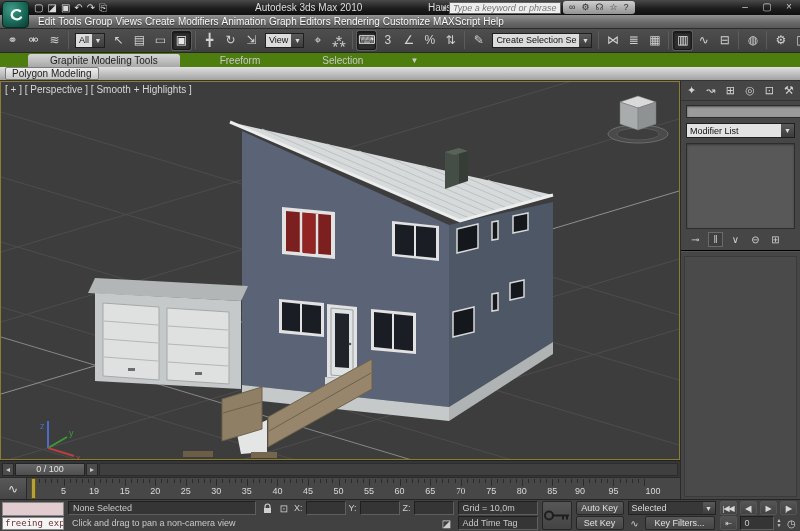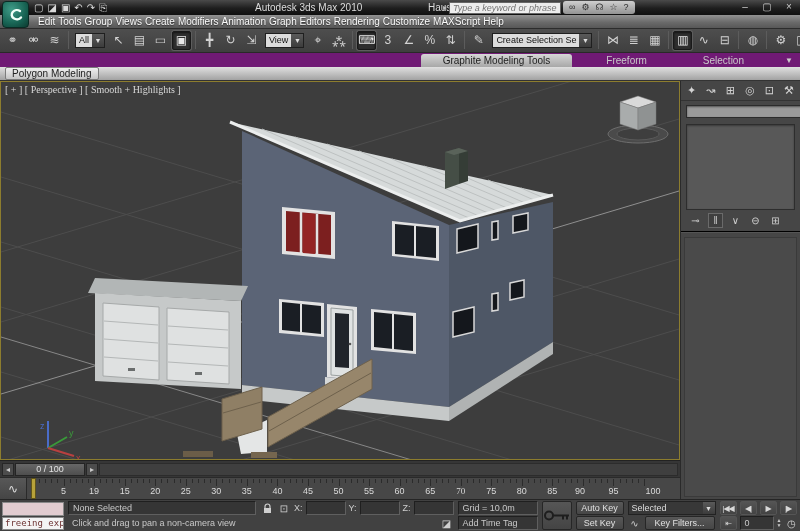--- a/index.html
+++ b/index.html
@@ -31,33 +31,33 @@
   
   .toolbar { height:25px; background:linear-gradient(#4e4e4e,#3f3f3f); border-bottom:1px solid #292929; display:flex; align-items:center; padding:0 3px; gap:2px; overflow:hidden; }
   .tb-btn { min-width:19px; height:19px; display:flex; align-items:center; justify-content:center; color:#d2d2d2; font-size:12px; border:1px solid transparent; border-radius:2px; cursor:default; }
   .tb-btn.pressed { background:#2e2e2e; border-color:#191919; box-shadow:inset 0 1px 2px #151515, 0 0 0 1px #5d5d5d; color:#e8e8e8; }
   .tb-sep { width:1px; height:18px; background:#2e2e2e; border-right:1px solid #5c5c5c; margin:0 2px; }
   .tb-dd { display:flex; align-items:stretch; height:15px; border:1px solid #1f1f1f; background:#dcdcdc; margin:0 2px; }
   .tb-dd .dd-t { color:#111; font-size:9px; padding:1px 3px 0 3px; white-space:nowrap; overflow:hidden; max-width:86px; }
   .tb-dd .dd-a { width:12px; background:linear-gradient(#5a5a5a,#3c3c3c); color:#ddd; font-size:7px; display:flex; align-items:center; justify-content:center; }
 
   
-  .ribbontabs { height:15px; background:#701a75; display:flex; align-items:flex-end; padding-left:28px; gap:12px;justify-content:flex-end; }
+  .ribbontabs { height:15px; background:#4d7c0f; display:flex; align-items:flex-end; padding-left:28px; gap:18px; }
   .rtab { padding:1px 22px 1px 22px; font-size:10px; color:#c9c9c9; border-radius:3px 3px 0 0; cursor:default; white-space:nowrap; }
   .rtab.active { background:linear-gradient(#d6d6d6,#a8a8a8); color:#1d1d1d; }
   .rtab-more { width:22px; text-align:center; color:#ccc; font-size:8px; padding-bottom:2px; }
   .ribbonstrip { height:14px; background:linear-gradient(#e0e0e0,#a2a2a2); border-bottom:1px solid #333; display:flex; align-items:center; padding-left:5px; }
   .rpanelbtn { background:linear-gradient(#efefef,#c4c4c4); border:1px solid #7c7c7c; border-radius:2px; color:#222; font-size:10px; padding:0 6px; line-height:11px; cursor:default; }
 
   
   .mid { flex:0 0 418px; display:flex; }
   .vpcol { width:680px; display:flex; flex-direction:column; }
   .viewport { position:relative; width:680px; height:379px; background:#3d3d3d; border:1px solid #8d7d2e; overflow:hidden; }
   .viewport svg { position:absolute; left:0; top:0; }
-  .vplabel { position:absolute; left:4px; top:2px; color:#d8d8d8; font-size:10px; z-index:3; cursor:default;font-family:Liberation Serif, serif; }
+  .vplabel { position:absolute; left:4px; top:2px; color:#d8d8d8; font-size:10px; z-index:3; cursor:default; }
 
   
   .cmdpanel { width:120px; background:#464646; border-left:1px solid #2a2a2a; display:flex; flex-direction:column; }
   .cp-tabs { height:20px; display:flex; align-items:center; justify-content:space-between; padding:0 6px; border-bottom:1px solid #333; }
   .cp-tab { color:#d4d4d4; font-size:11px; cursor:default; }
   .cp-namerow { display:flex; align-items:center; gap:4px; padding:4px 5px 3px 5px; }
   .cp-name { flex:1; height:13px; background:#9a9a9a; border:1px solid #2b2b2b; box-shadow:inset 0 1px 2px #555; }
   .cp-modrow { display:flex; padding:2px 5px; }
   .cp-mod { flex:1; display:flex; height:15px; border:1px solid #1f1f1f; background:#e2e2e2; }
   .cp-mod .t { flex:1; color:#111; font-size:9px; padding:2px 3px 0 3px; white-space:nowrap; }
@@ -500,20 +500,26 @@
           <span class="cp-tab">↝</span>
           <span class="cp-tab">⊞</span>
           <span class="cp-tab">◎</span>
           <span class="cp-tab">⊡</span>
           <span class="cp-tab">⚒</span>
         </div>
       <div class="cp-namerow">
         <input class="cp-name" value="" style="">
 
       </div>
+      <div class="cp-modrow">
+        <div class="cp-mod">
+          <span class="t">Modifier List</span>
+          <span class="a">▼</span>
+        </div>
+      </div>
       <div class="cp-stack"></div>
       <div class="cp-stackbtns">
           <span class="cp-sbtn">⊸</span>
           <span class="cp-sbtn boxed">‖</span>
           <span class="cp-sbtn">∨</span>
           <span class="cp-sbtn">⊖</span>
           <span class="cp-sbtn">⊞</span>
         </div>
       <div class="cp-rollout"></div>
     </div>

